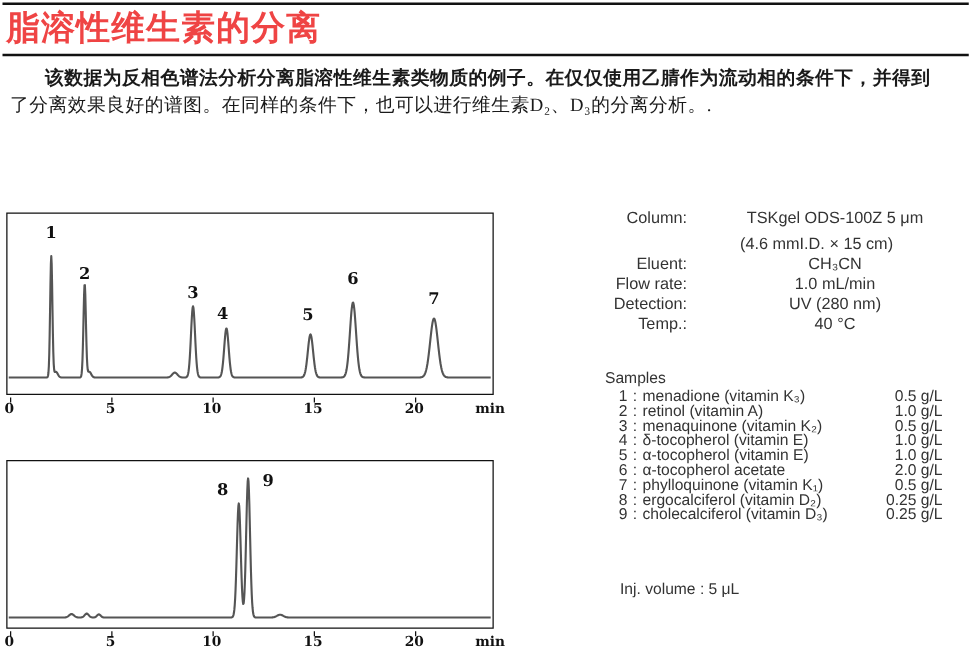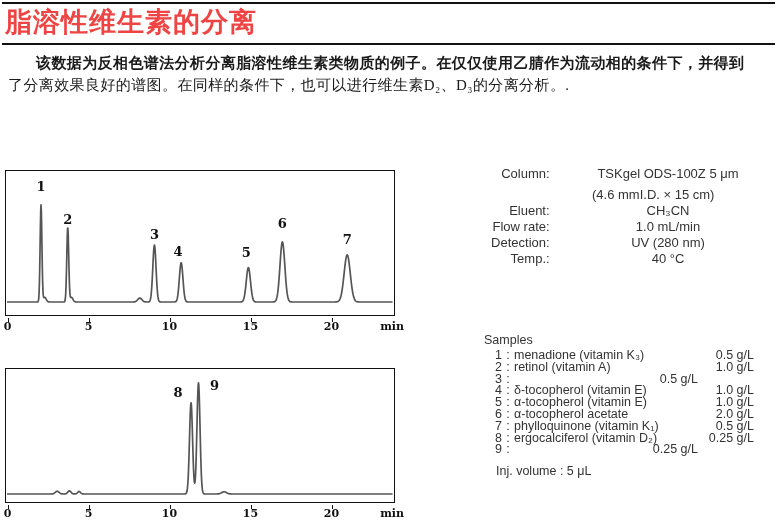--- a/index.html
+++ b/index.html
@@ -49,21 +49,21 @@
   }
 
   .right-col{color:#333;}
   #conditions{left:484px;top:166px;width:294px;font-size:13px;line-height:16px;}
   .cond-row{display:grid;grid-template-columns:62px 12px 1fr;}
   .cond-label{white-space:nowrap;text-align:right;}
   .cond-colon{text-align:left;}
   .cond-value{white-space:nowrap;text-align:center;}
   .cond-value2{margin-left:108px;margin-top:5px;white-space:nowrap;}
   #samples-block{left:484px;top:296px;width:270px;font-size:12.5px;}
-  #samples-heading{line-height:12px;margin-bottom:4px;margin-top:38px;}
+  #samples-heading{line-height:12px;margin-bottom:4px;}
   .sample-row{display:grid;grid-template-columns:18px 12px 1fr 56px;line-height:11.8px;}
   .s-num{text-align:right;}
   .s-colon{text-align:center;}
   .s-name{white-space:nowrap;}
   .s-conc{text-align:right;white-space:nowrap;}
   #inj-row{left:496px;top:464px;font-size:12.5px;line-height:14px;}
 </style>
 </head>
 <body>
 
@@ -162,20 +162,21 @@
   </div>
   <div class="sample-row">
     <span class="s-num">2</span>
     <span class="s-colon">:</span>
     <span class="s-name">retinol (vitamin A)</span>
     <span class="s-conc">1.0 g/L</span>
   </div>
   <div class="sample-row">
     <span class="s-num">3</span>
     <span class="s-colon">:</span>
+    <span class="s-name">menaquinone (vitamin K₂)</span>
     <span class="s-conc">0.5 g/L</span>
   </div>
   <div class="sample-row">
     <span class="s-num">4</span>
     <span class="s-colon">:</span>
     <span class="s-name">δ-tocopherol (vitamin E)</span>
     <span class="s-conc">1.0 g/L</span>
   </div>
   <div class="sample-row">
     <span class="s-num">5</span>
@@ -197,17 +198,18 @@
   </div>
   <div class="sample-row">
     <span class="s-num">8</span>
     <span class="s-colon">:</span>
     <span class="s-name">ergocalciferol (vitamin D₂)</span>
     <span class="s-conc">0.25 g/L</span>
   </div>
   <div class="sample-row">
     <span class="s-num">9</span>
     <span class="s-colon">:</span>
+    <span class="s-name">cholecalciferol (vitamin D₃)</span>
     <span class="s-conc">0.25 g/L</span>
   </div>
 </div>
 
 <div class="abs right-col" id="inj-row">Inj. volume : 5 μL</div>
 
 </body></html>

